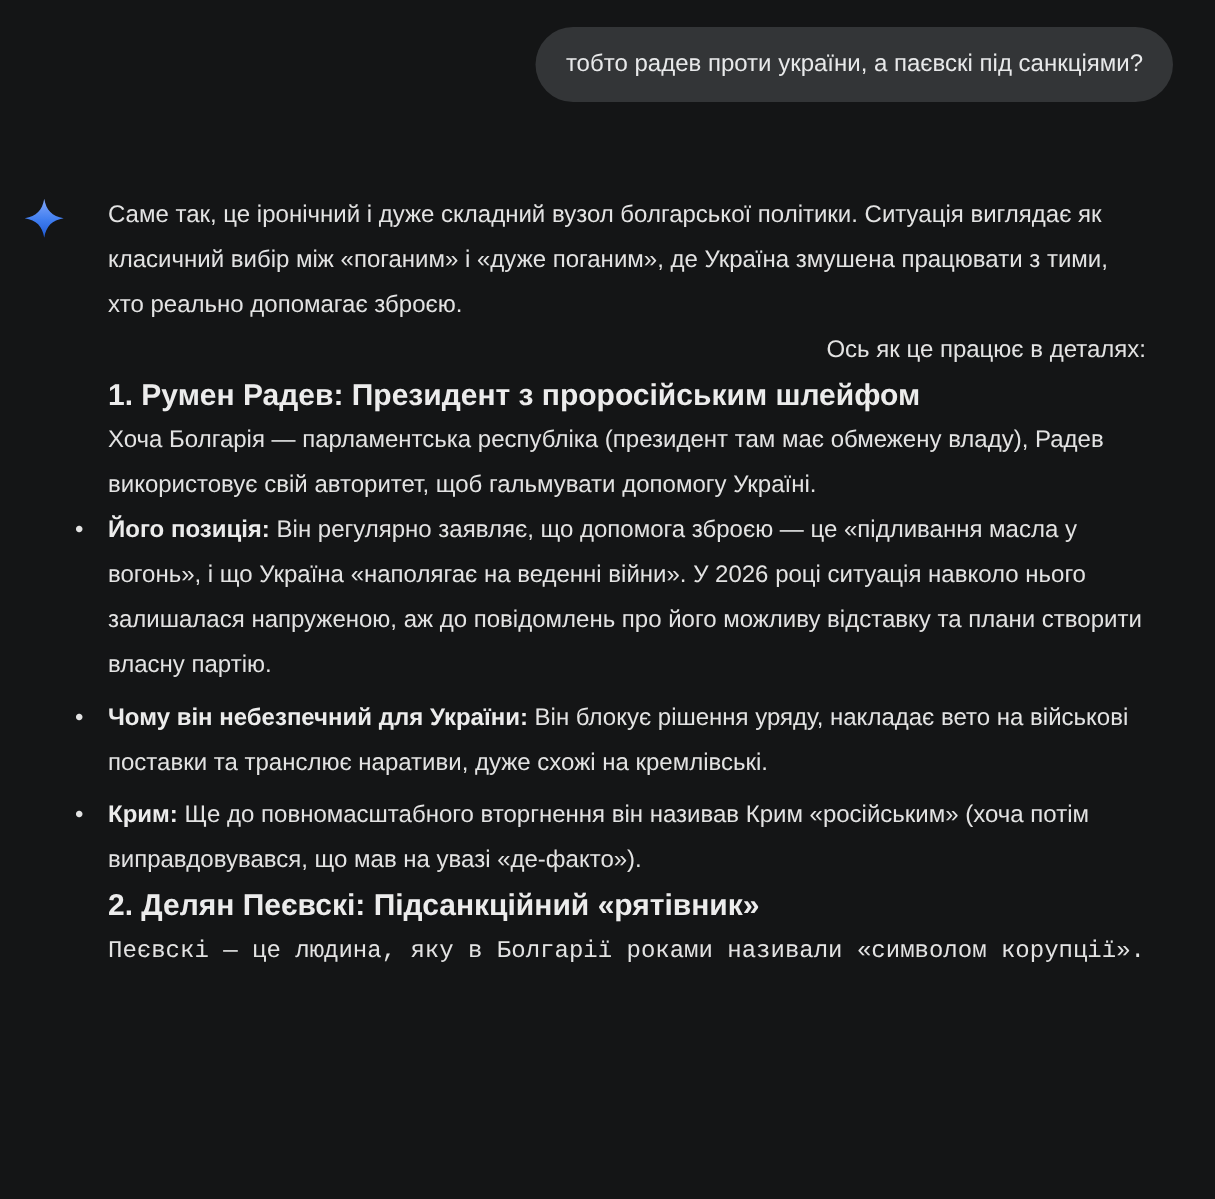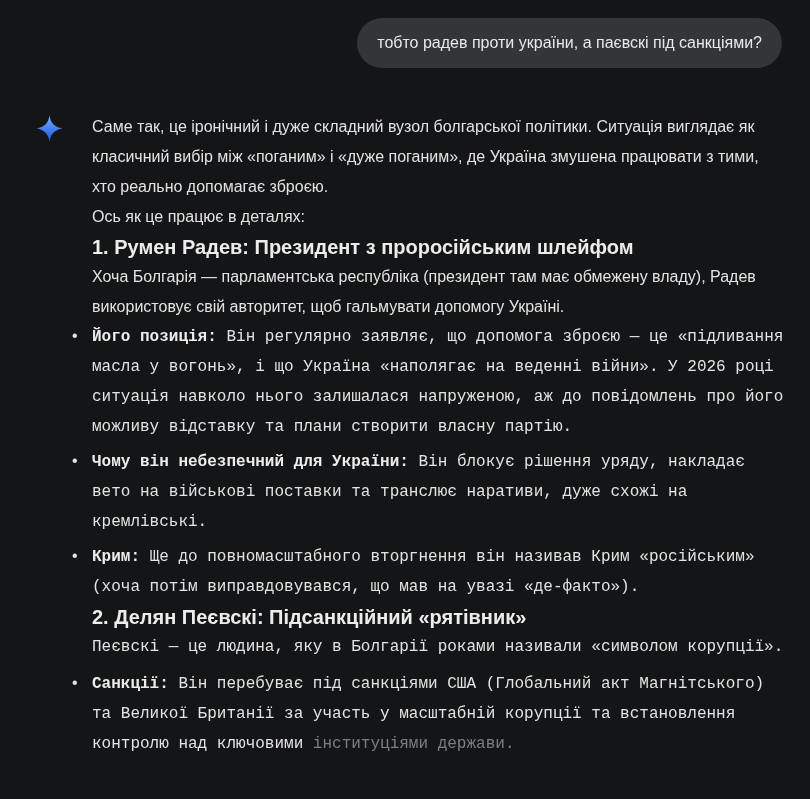--- a/index.html
+++ b/index.html
@@ -28,45 +28,45 @@
     border-radius: 25px;
     padding: 13px 20px;
     font-size: 16px;
     line-height: 24px;
     max-width: 620px;
     color: #e8e9ea;
   }
   
   .assistant-row {
     display: flex;
-    margin-top: 44px;
-    padding-left: 36px;
+    margin-top: 61px;
+    padding-left: 16px;
   }
   .icon-col {
     width: 56px;
     flex: none;
   }
   .sparkle {
     width: 27px;
     height: 31px;
     margin-top: 1px;
   }
   .sparkle svg { display: block; width: 100%; height: 100%; }
   .content {
     width: 692px;
     flex: none;
     font-size: 16px;
     line-height: 30px;
   }
   .content p, .content h3, .content ul { margin: 0; padding: 0; }
   .content h3 { font-size: 20px; font-weight: 700; color: #ececec; }
-  .m-lead { margin-top: 16px; }
+  .m-lead { margin-top: 16px; text-align: right; }
   .h-first { margin-top: 20px; }
   .p-after-h { margin-top: 7px; }
-  .bullet-list { margin-top: 8px; list-style: none; padding-left: 35px; font-family: Liberation Mono, monospace; }
+  .bullet-list { margin-top: 8px; list-style: none; padding-left: 35px; }
   .bullet-list.second { margin-top: 7px; }
   .bullet-list li { position: relative; }
   .bullet-list li + li { margin-top: 5px; }
   .bullet-list li::before {
     content: "\2022";
     position: absolute;
     left: -22px;
     top: 0;
     color: #e3e3e3;
   }
@@ -124,24 +124,17 @@
         <li>
           <b>Крим:</b>
           <span>Ще до повномасштабного вторгнення він називав Крим «російським» (хоча потім виправдовувався, що мав на увазі «де-факто»).</span>
         </li>
       </ul>
 
       <h3 class="h-second">2. Делян Пеєвскі: Підсанкційний «рятівник»</h3>
 
       <p class="p-after-h2">Пеєвскі — це людина, яку в Болгарії роками називали «символом корупції».</p>
 
-      <ul class="bullet-list second">
-        <li>
-          <b>Санкції:</b>
-          <span>Він перебуває під санкціями США (Глобальний акт Магнітського) та Великої Британії за участь у масштабній корупції та встановлення контролю над ключовими</span>
-          <span class="faded">інституціями держави.</span>
-        </li>
-      </ul>
 
     </div>
   </div>
 
 </div>
 
 </body></html>

